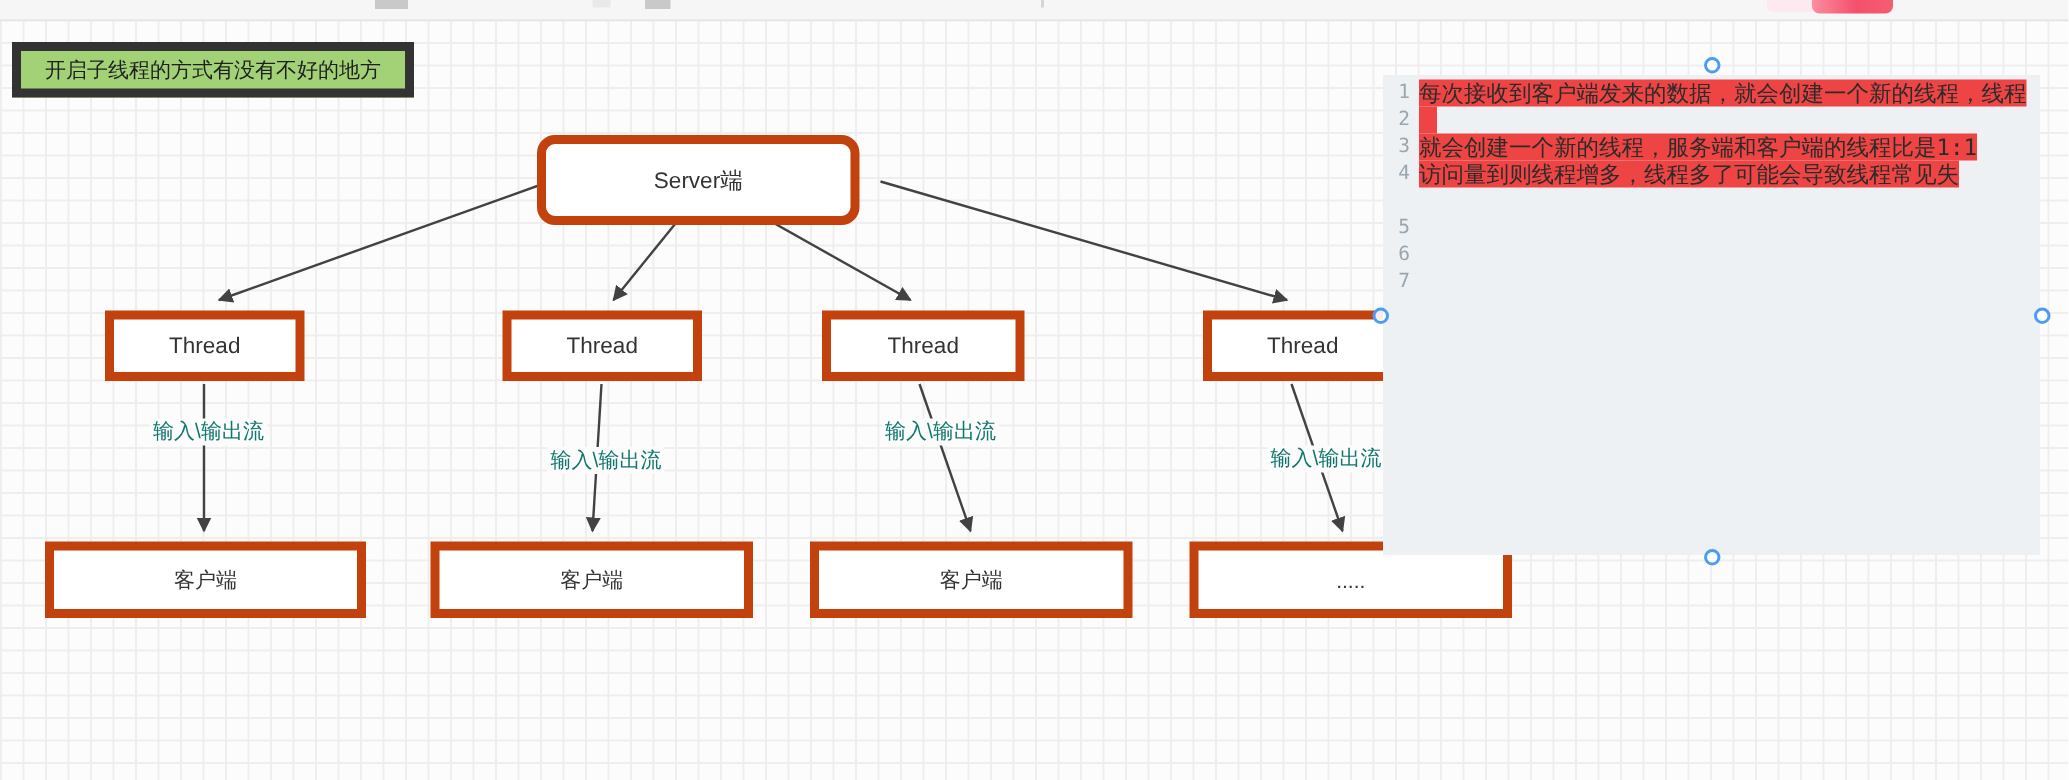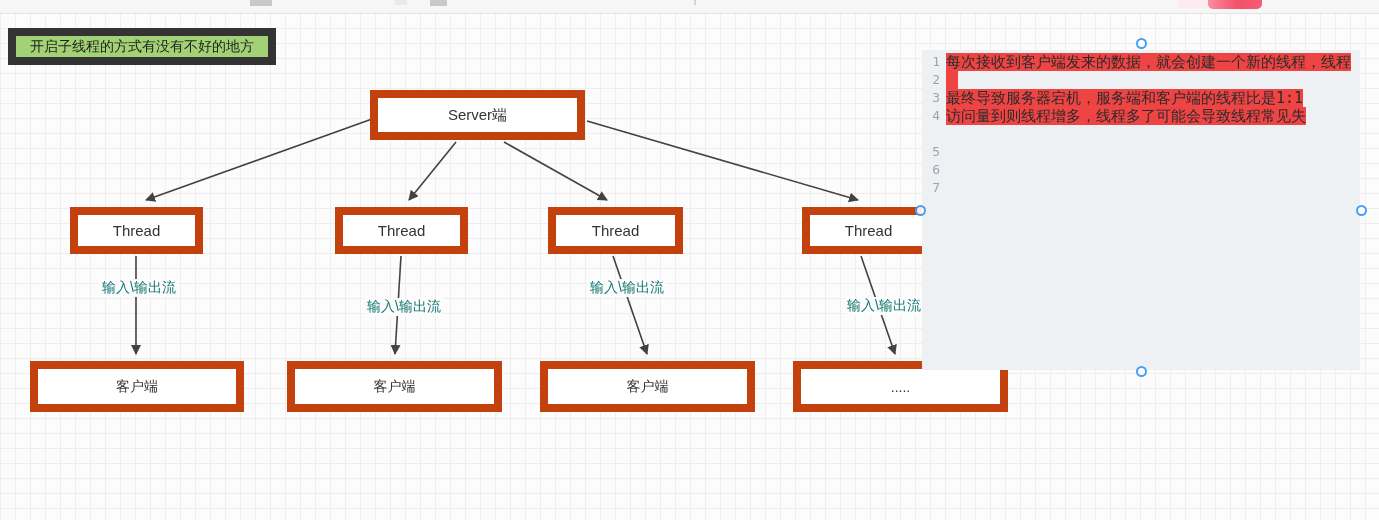--- a/index.html
+++ b/index.html
@@ -17,26 +17,26 @@
   #frag1{left:250px;top:0;width:22px;height:6px;background:#c9c9c9;}
   #frag2{left:395px;top:0;width:12px;height:5px;background:#e9e9e9;}
   #frag3{left:430px;top:0;width:17px;height:6px;background:#c9c9c9;}
   #frag4{left:694px;top:0;width:2px;height:5px;background:#d5d5d5;}
   #pinkglow{left:1178px;top:0;width:32px;height:8px;background:#fdeaf0;border-radius:0 0 4px 4px;}
   #pinkbtn{left:1208px;top:0;width:54px;height:9px;border-radius:0 0 5px 5px;
            background:linear-gradient(90deg,#fa8ea0,#f4506a 55%,#f55e72);}
   
   #edges{position:absolute;left:0;top:0;z-index:1;}
   
-  .node{position:absolute;box-sizing:border-box;background:#ffffff;border:8px solid #c2410c;
+  .node{position:absolute;box-sizing:border-box;background:#ffffff;border:6px solid #c2410c;
         display:flex;align-items:center;justify-content:center;font-size:15px;color:#333;
         z-index:2;white-space:nowrap;}
   #note{left:8px;top:28px;width:268px;height:37px;background:#a3d276;border-color:#333333;
         font-size:14px;color:#1f1f1f;z-index:2;}
-  #server {left:370px;top:90px; width:215px;height:50px;}
+  #server {left:358px;top:90px; width:215px;height:60px;border-radius:12px;}
   #thread1{left:70px; top:207px;width:133px;height:47px;}
   #thread2{left:335px;top:207px;width:133px;height:47px;}
   #thread3{left:548px;top:207px;width:135px;height:47px;}
   #thread4{left:802px;top:207px;width:133px;height:47px;}
   #client1{left:30px; top:361px;width:214px;height:51px;font-size:14px;}
   #client2{left:287px;top:361px;width:215px;height:51px;font-size:14px;}
   #client3{left:540px;top:361px;width:215px;height:51px;font-size:14px;}
   #client4{left:793px;top:361px;width:215px;height:51px;font-size:14px;}
   .edge-label{position:absolute;transform:translate(-50%,-50%);background:#fcfcfc;
               padding:0 2px;font-size:14px;color:#0f766e;z-index:2;white-space:nowrap;}
@@ -116,21 +116,21 @@
         <div class="ed-row">
           <span class="ln">1</span>
           <span class="tx hl">每次接收到客户端发来的数据，就会创建一个新的线程，线程</span>
         </div>
         <div class="ed-row">
           <span class="ln">2</span>
           <span class="tx hl"></span>
         </div>
         <div class="ed-row">
           <span class="ln">3</span>
-          <span class="tx hl">最终导致服务器宕机，服务端和客户端的线程比是1:1</span>
+          <span class="tx hl">就会创建一个新的线程，服务端和客户端的线程比是1:1</span>
         </div>
         <div class="ed-row">
           <span class="ln">4</span>
           <span class="tx hl">访问量到则线程增多，线程多了可能会导致线程常见失</span>
         </div>
         <div class="ed-row">
           <span class="ln"></span>
         </div>
         <div class="ed-row">
           <span class="ln">5</span>

